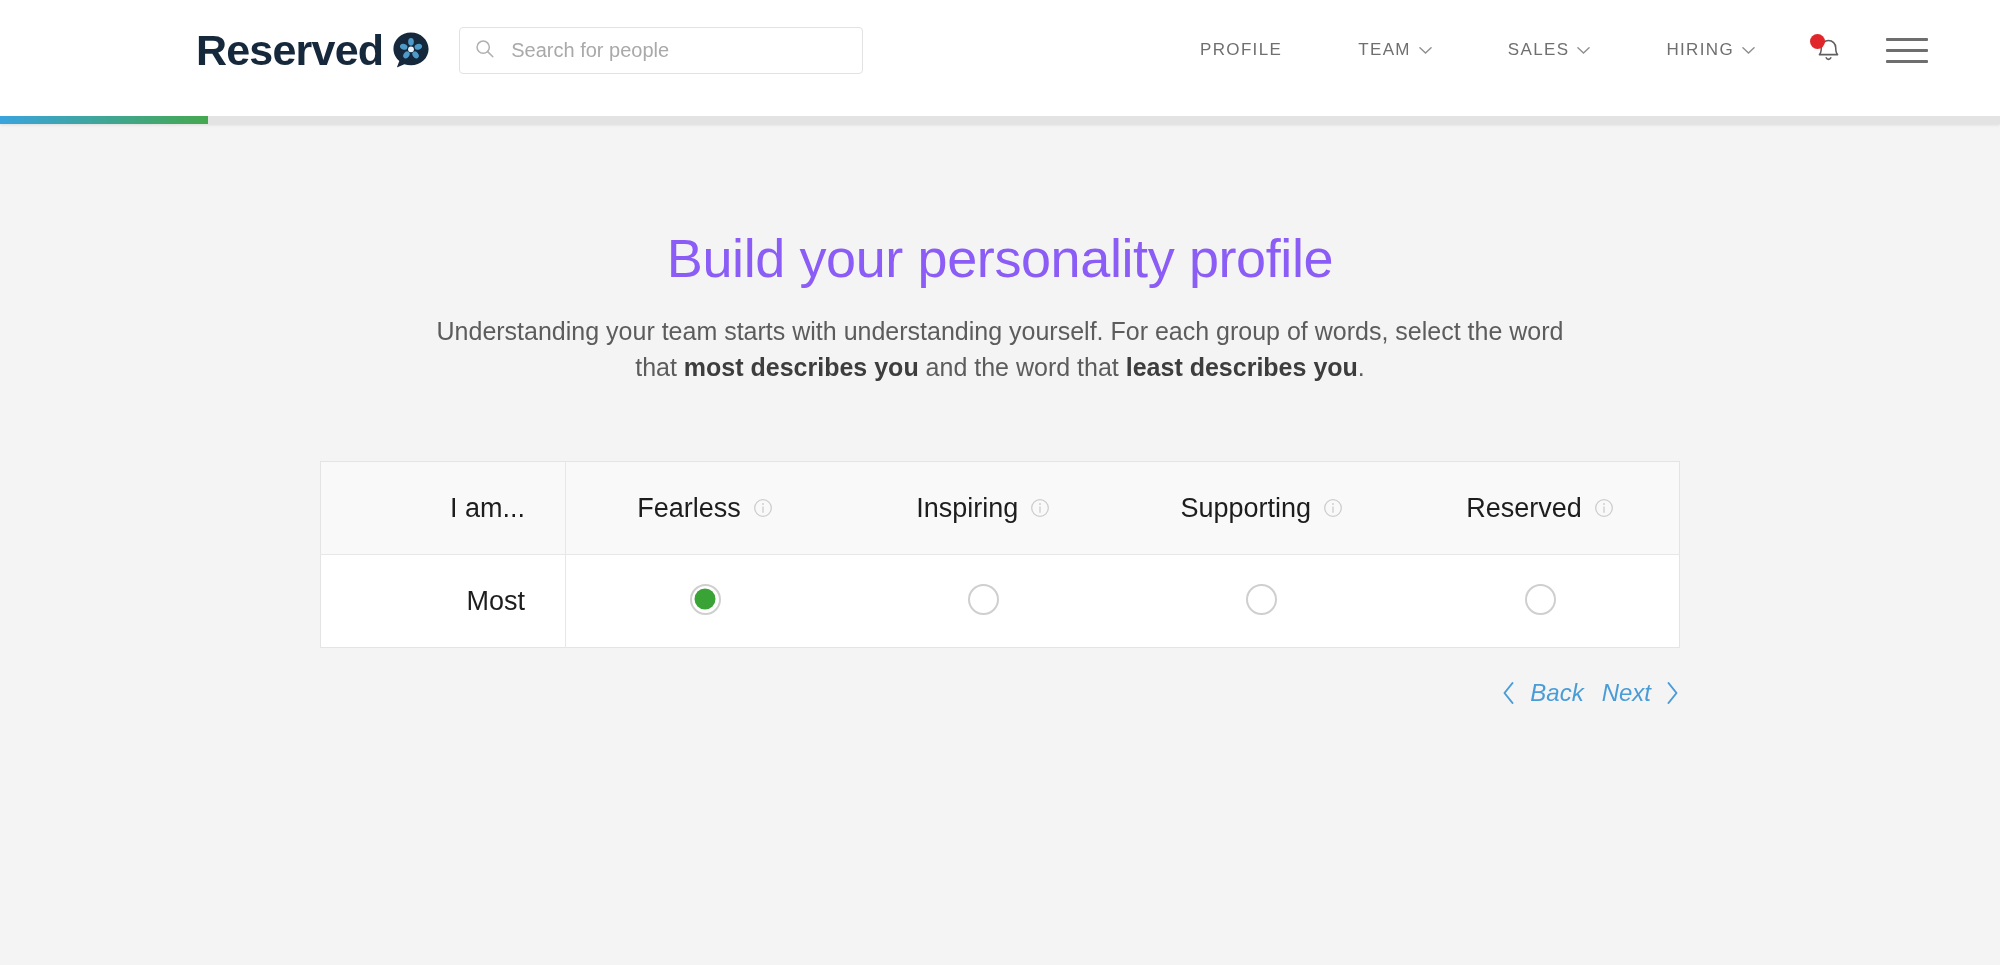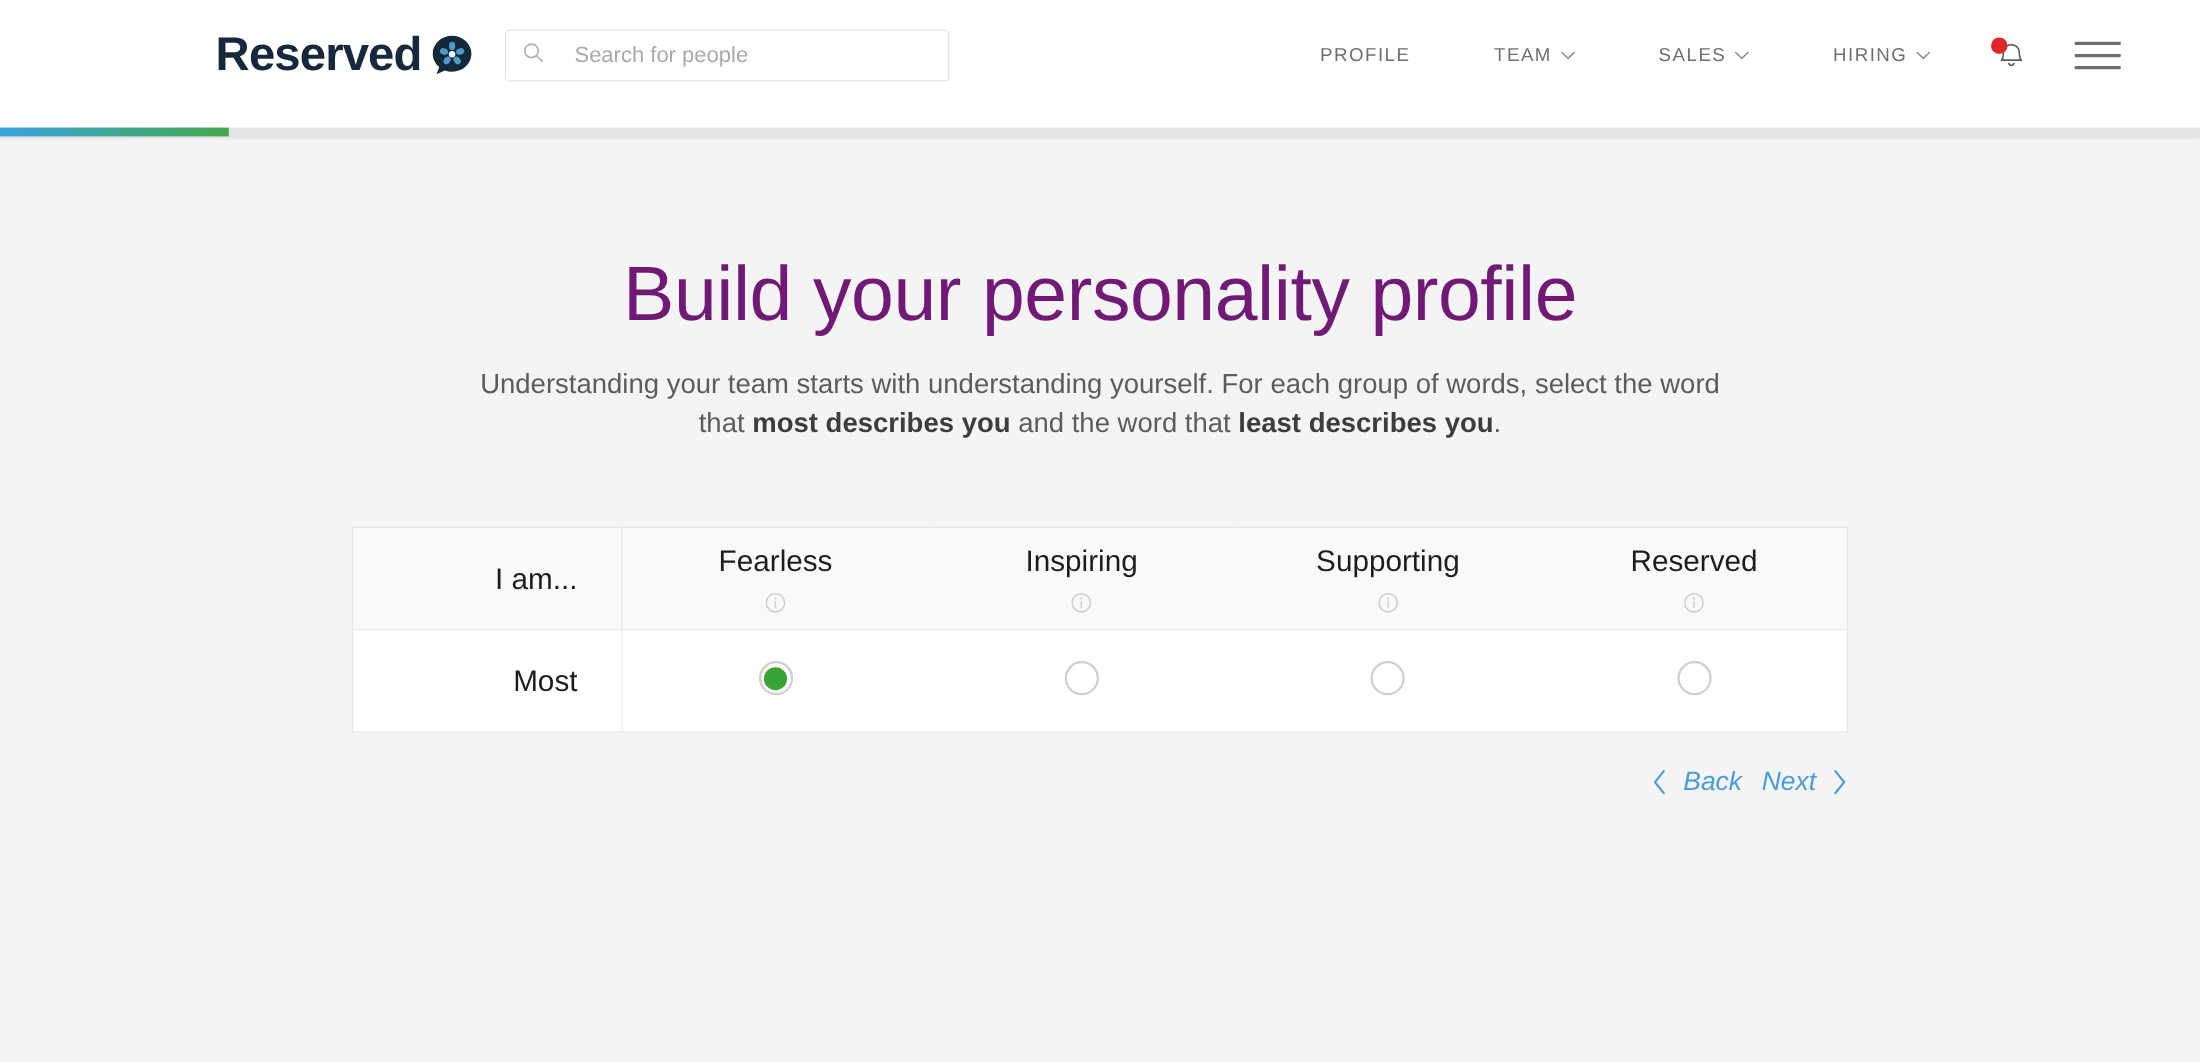--- a/index.html
+++ b/index.html
@@ -55,21 +55,21 @@
   .search-box {
     margin-left: 29px;
     width: 404px;
     height: 47px;
     border: 1px solid #e2e2e2;
     border-radius: 4px;
     background: #fff;
     display: flex;
     align-items: center;
     padding: 0 14px;
-    gap: 27px;
+    gap: 16px;
     flex: 0 0 auto;
     justify-content: center;
   }
   .search-icon { width: 21px; height: 21px; flex: 0 0 auto; }
   .search-input {
     border: 0;
     outline: 0;
     font-family: "Liberation Sans", sans-serif;
     font-size: 20px;
     color: #666;
@@ -145,23 +145,23 @@
     background: linear-gradient(90deg, #3aa3dd 0%, #45a84f 100%);
   }
 
   
   .main {
     padding-top: 105px;
     text-align: center;
   }
 
   .page-title {
-    font-size: 70px;
+    font-size: 54px;
     font-weight: normal;
-    color: #701a75;
+    color: #8b5cf6;
     letter-spacing: -0.4px;
     line-height: 1.1;
   }
 
   .page-sub {
     margin: 26px auto 17px;
     width: 1170px;
     font-size: 25px;
     line-height: 1.42;
     color: #5c5c5c;
@@ -204,21 +204,20 @@
   .col-word {
     text-align: center;
     font-size: 27px;
     color: #1d1d1d;
   }
   .word-cell-inner {
     display: inline-flex;
     align-items: center;
     gap: 12px;
     justify-content: flex-end;
-    flex-direction: column;
   }
   .info-icon { width: 20px; height: 20px; display: block; cursor: pointer; }
 
   .radio-cell { text-align: center; }
   .radio {
     display: inline-block;
     width: 31px;
     height: 31px;
     border-radius: 50%;
     border: 2px solid #cfcfcf;

